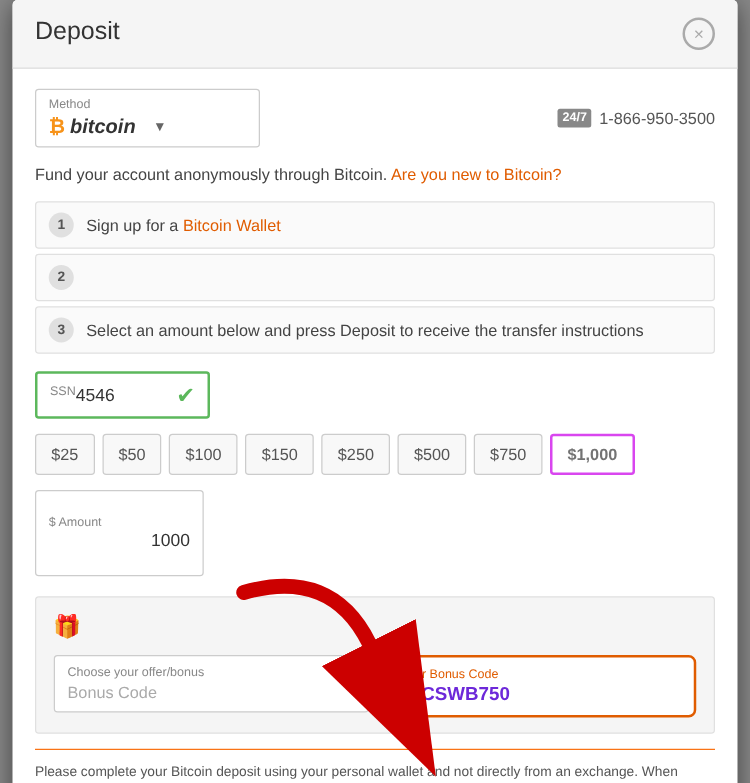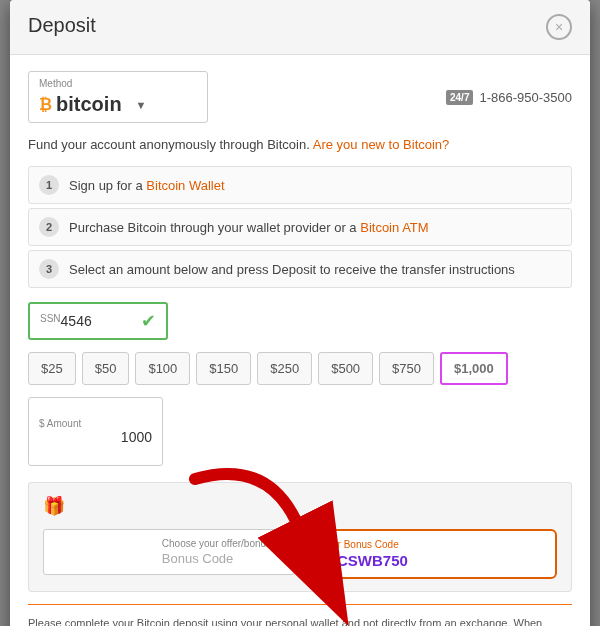--- a/index.html
+++ b/index.html
@@ -78,22 +78,23 @@
       display: flex;
       align-items: center;
       gap: 4px;
     }
     .bitcoin-icon {
       color: #f7931a;
       font-size: 16px;
       font-weight: bold;
     }
     .bitcoin-text {
-      font-size: 20px;
+      font-size: 16px;
       color: #333;
+      font-style: italic;
       font-weight: bold;
     }
     .chevron-down {
       color: #666;
       margin-left: 8px;
       font-size: 11px;
     }
     .phone-area {
       display: flex;
       align-items: center;
@@ -251,21 +252,21 @@
       position: relative;
     }
     .bonus-select {
       border: 1px solid #ccc;
       border-radius: 3px;
       padding: 8px 10px;
       background: #fff;
       width: 100%;
       display: flex;
       align-items: center;
-      justify-content: flex-end;
+      justify-content: space-between;
       cursor: pointer;
     }
     .bonus-select-label {
       font-size: 10px;
       color: #888;
       display: block;
       margin-bottom: 2px;
     }
     .bonus-select-value {
       color: #aaa;
@@ -341,21 +342,20 @@
       <a href="#">Are you new to Bitcoin?</a>
     </div>
 
     <div class="steps">
       <div class="step">
         <span class="step-num">1</span>
         <span class="step-text">Sign up for a <a href="#">Bitcoin Wallet</a></span>
       </div>
       <div class="step">
         <span class="step-num">2</span>
-        <span class="step-text">Purchase Bitcoin through your wallet provider or a <a href="#">Bitcoin ATM</a></span>
       </div>
       <div class="step">
         <span class="step-num">3</span>
         <span class="step-text">Select an amount below and press Deposit to receive the transfer instructions</span>
       </div>
     </div>
 
     <div class="ssn-row">
       <div class="ssn-box">
         <div class="ssn-inner">

